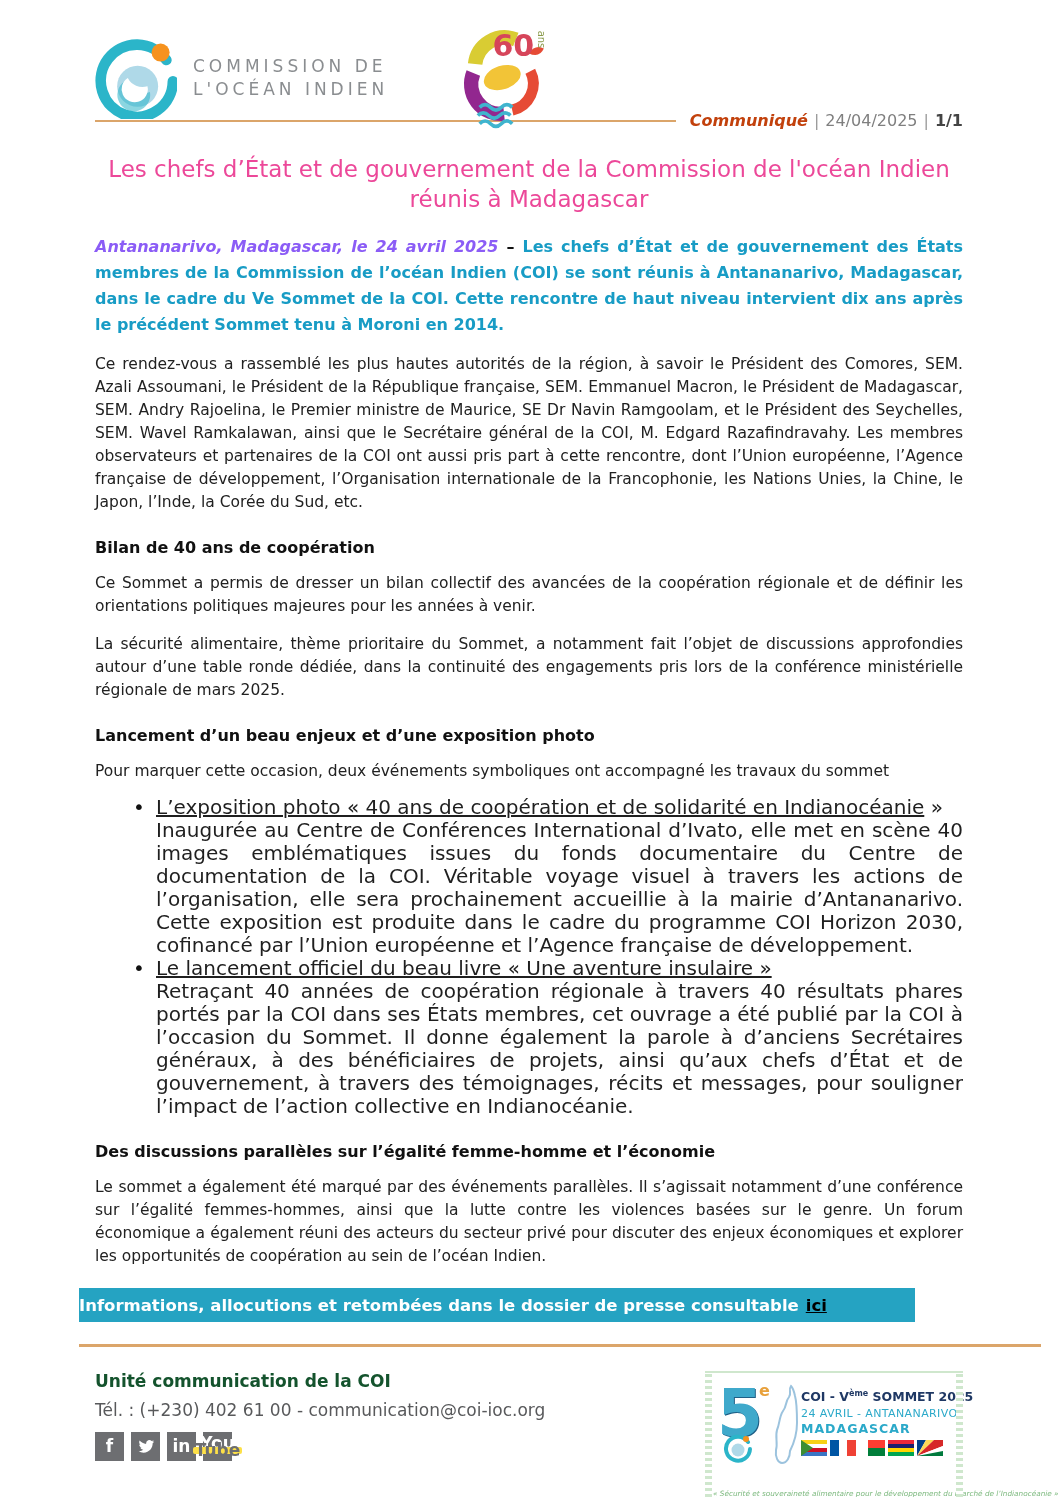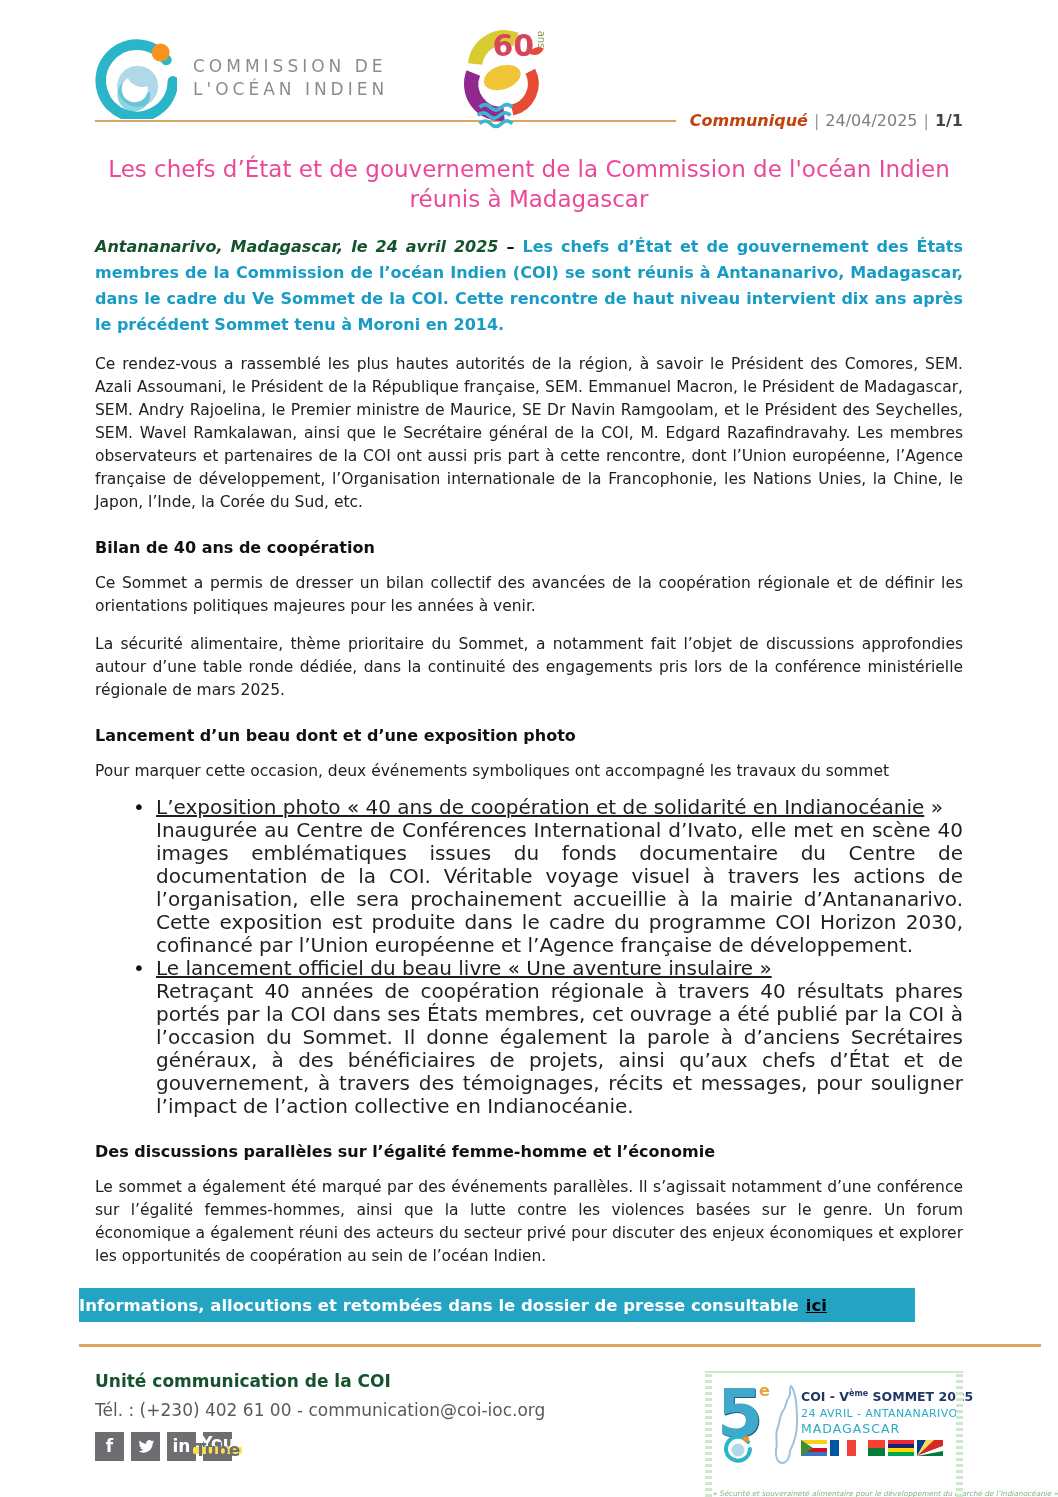--- a/index.html
+++ b/index.html
@@ -25,21 +25,21 @@
   .meta .doc { font-weight: bold; font-style: italic; color: #c2410c; }
   .meta .sep { color: #9a9a9a; padding: 0 6px; }
   .meta .pg { font-weight: bold; color: #444; }
 
   
   h1.title {
     margin: 24px auto 0; color: #ec4899; font-weight: 400;
     font-size: 23px; line-height: 30px; text-align: center; max-width: 920px;
   }
   p.intro { margin-top: 20px; text-align: justify; font-weight: bold; font-size: 16px; line-height: 26px; }
-  p.intro .dateline { color: #14532d; font-style: italic; }
+  p.intro .dateline { color: #8b5cf6; font-style: italic; }
   p.intro .dash { color: #111; }
   p.intro .lead { color: #189CC5; }
 
   
   p.body { margin-top: 15px; text-align: justify; font-size: 15.5px; line-height: 23px; color: #212121; }
   h2.sect { margin-top: 24px; font-size: 16px; color: #111; }
 
   ul.bullets { margin: 13px 0 0 32px; list-style: none; }
   ul.bullets li { position: relative; padding-left: 29px; font-size: 20px; line-height: 23px; }
   ul.bullets li::before { content: "•"; position: absolute; left: 6px; top: 0; color: #111; }
@@ -83,21 +83,21 @@
   .summit-inner { display: flex; }
   .five-mark { position: relative; width: 86px; height: 92px; flex: none; }
   .five { position: absolute; left: 2px; top: -6px; font-size: 66px; font-weight: bold; color: #3FA9CB; text-shadow: 1px 1px 0 #1F5F86; }
   .five-e { position: absolute; left: 44px; top: 0; font-size: 16px; font-weight: bold; color: #E8A13C; }
   .island { position: absolute; right: -4px; top: 2px; }
   .mini-swirl { position: absolute; left: 8px; top: 52px; }
   .summit-text { padding-top: 8px; font-size: 12px; white-space: nowrap; }
   .st1 { color: #1F3864; font-weight: bold; font-size: 12.5px; }
   .st1 sup { font-size: 8px; }
   .st2 { color: #2BA9C9; font-size: 11px; letter-spacing: .4px; margin-top: 3px; }
-  .st3 { color: #2BA9C9; font-weight: normal; font-size: 12.5px; letter-spacing: 1px; margin-top: 1px; }
+  .st3 { color: #2BA9C9; font-weight: bold; font-size: 12.5px; letter-spacing: 1px; margin-top: 1px; }
   .flags { display: flex; gap: 3px; margin-top: 4px; }
   .flags svg { display: block; }
   .slogan {
     position: absolute; left: 8px; right: 8px; bottom: 5px;
     text-align: center; color: #7CB97E; font-size: 7.3px; font-style: italic; white-space: nowrap;
   }
 </style>
 </head>
 <body>
 
@@ -143,21 +143,21 @@
   <h1 class="title">Les chefs d’État et de gouvernement de la Commission de l'océan Indien réunis à Madagascar</h1>
 
   <p class="intro"><span class="dateline">Antananarivo, Madagascar, le 24 avril 2025</span><span class="dash"> – </span><span class="lead">Les chefs d’État et de gouvernement des États membres de la Commission de l’océan Indien (COI) se sont réunis à Antananarivo, Madagascar, dans le cadre du Ve Sommet de la COI. Cette rencontre de haut niveau intervient dix ans après le précédent Sommet tenu à Moroni en 2014.</span></p>
 
   <p class="body">Ce rendez-vous a rassemblé les plus hautes autorités de la région, à savoir le Président des Comores, SEM. Azali Assoumani, le Président de la République française, SEM. Emmanuel Macron, le Président de Madagascar, SEM. Andry Rajoelina, le Premier ministre de Maurice, SE Dr Navin Ramgoolam, et le Président des Seychelles, SEM. Wavel Ramkalawan, ainsi que le Secrétaire général de la COI, M. Edgard Razafindravahy. Les membres observateurs et partenaires de la COI ont aussi pris part à cette rencontre, dont l’Union européenne, l’Agence française de développement, l’Organisation internationale de la Francophonie, les Nations Unies, la Chine, le Japon, l’Inde, la Corée du Sud, etc.</p>
 
   <h2 class="sect">Bilan de 40 ans de coopération</h2>
   <p class="body">Ce Sommet a permis de dresser un bilan collectif des avancées de la coopération régionale et de définir les orientations politiques majeures pour les années à venir.</p>
   <p class="body">La sécurité alimentaire, thème prioritaire du Sommet, a notamment fait l’objet de discussions approfondies autour d’une table ronde dédiée, dans la continuité des engagements pris lors de la conférence ministérielle régionale de mars 2025.</p>
 
-  <h2 class="sect">Lancement d’un beau dont et d’une exposition photo</h2>
+  <h2 class="sect">Lancement d’un beau enjeux et d’une exposition photo</h2>
   <p class="body">Pour marquer cette occasion, deux événements symboliques ont accompagné les travaux du sommet</p>
 
   <ul class="bullets">
     <li>
       <span class="bullet-title">L’exposition photo « 40 ans de coopération et de solidarité en Indianocéanie</span><span> »</span>
       <div class="bullet-body">Inaugurée au Centre de Conférences International d’Ivato, elle met en scène 40 images emblématiques issues du fonds documentaire du Centre de documentation de la COI. Véritable voyage visuel à travers les actions de l’organisation, elle sera prochainement accueillie à la mairie d’Antananarivo. Cette exposition est produite dans le cadre du programme COI Horizon 2030, cofinancé par l’Union européenne et l’Agence française de développement.</div>
     </li>
     <li>
       <span class="bullet-title">Le lancement officiel du beau livre « Une aventure insulaire »</span><span></span>
       <div class="bullet-body">Retraçant 40 années de coopération régionale à travers 40 résultats phares portés par la COI dans ses États membres, cet ouvrage a été publié par la COI à l’occasion du Sommet. Il donne également la parole à d’anciens Secrétaires généraux, à des bénéficiaires de projets, ainsi qu’aux chefs d’État et de gouvernement, à travers des témoignages, récits et messages, pour souligner l’impact de l’action collective en Indianocéanie.</div>

